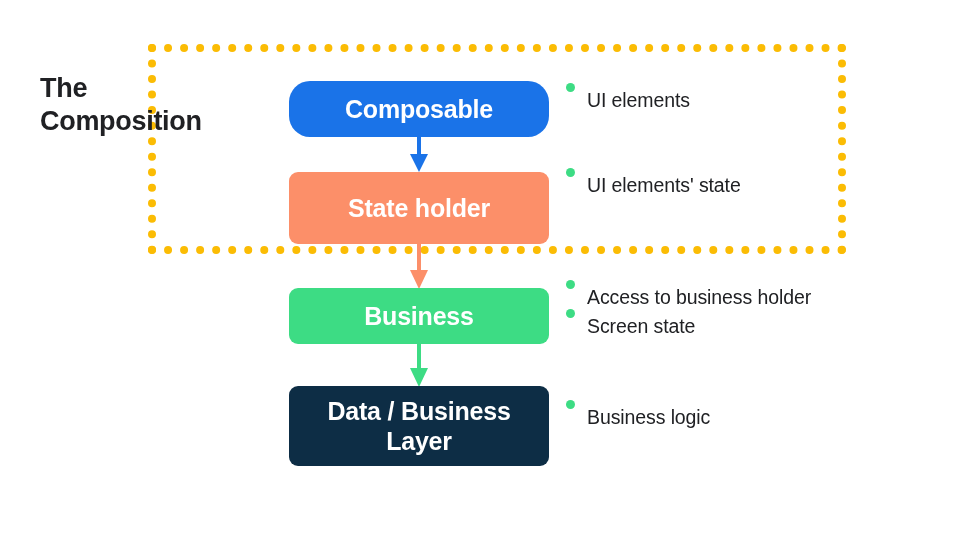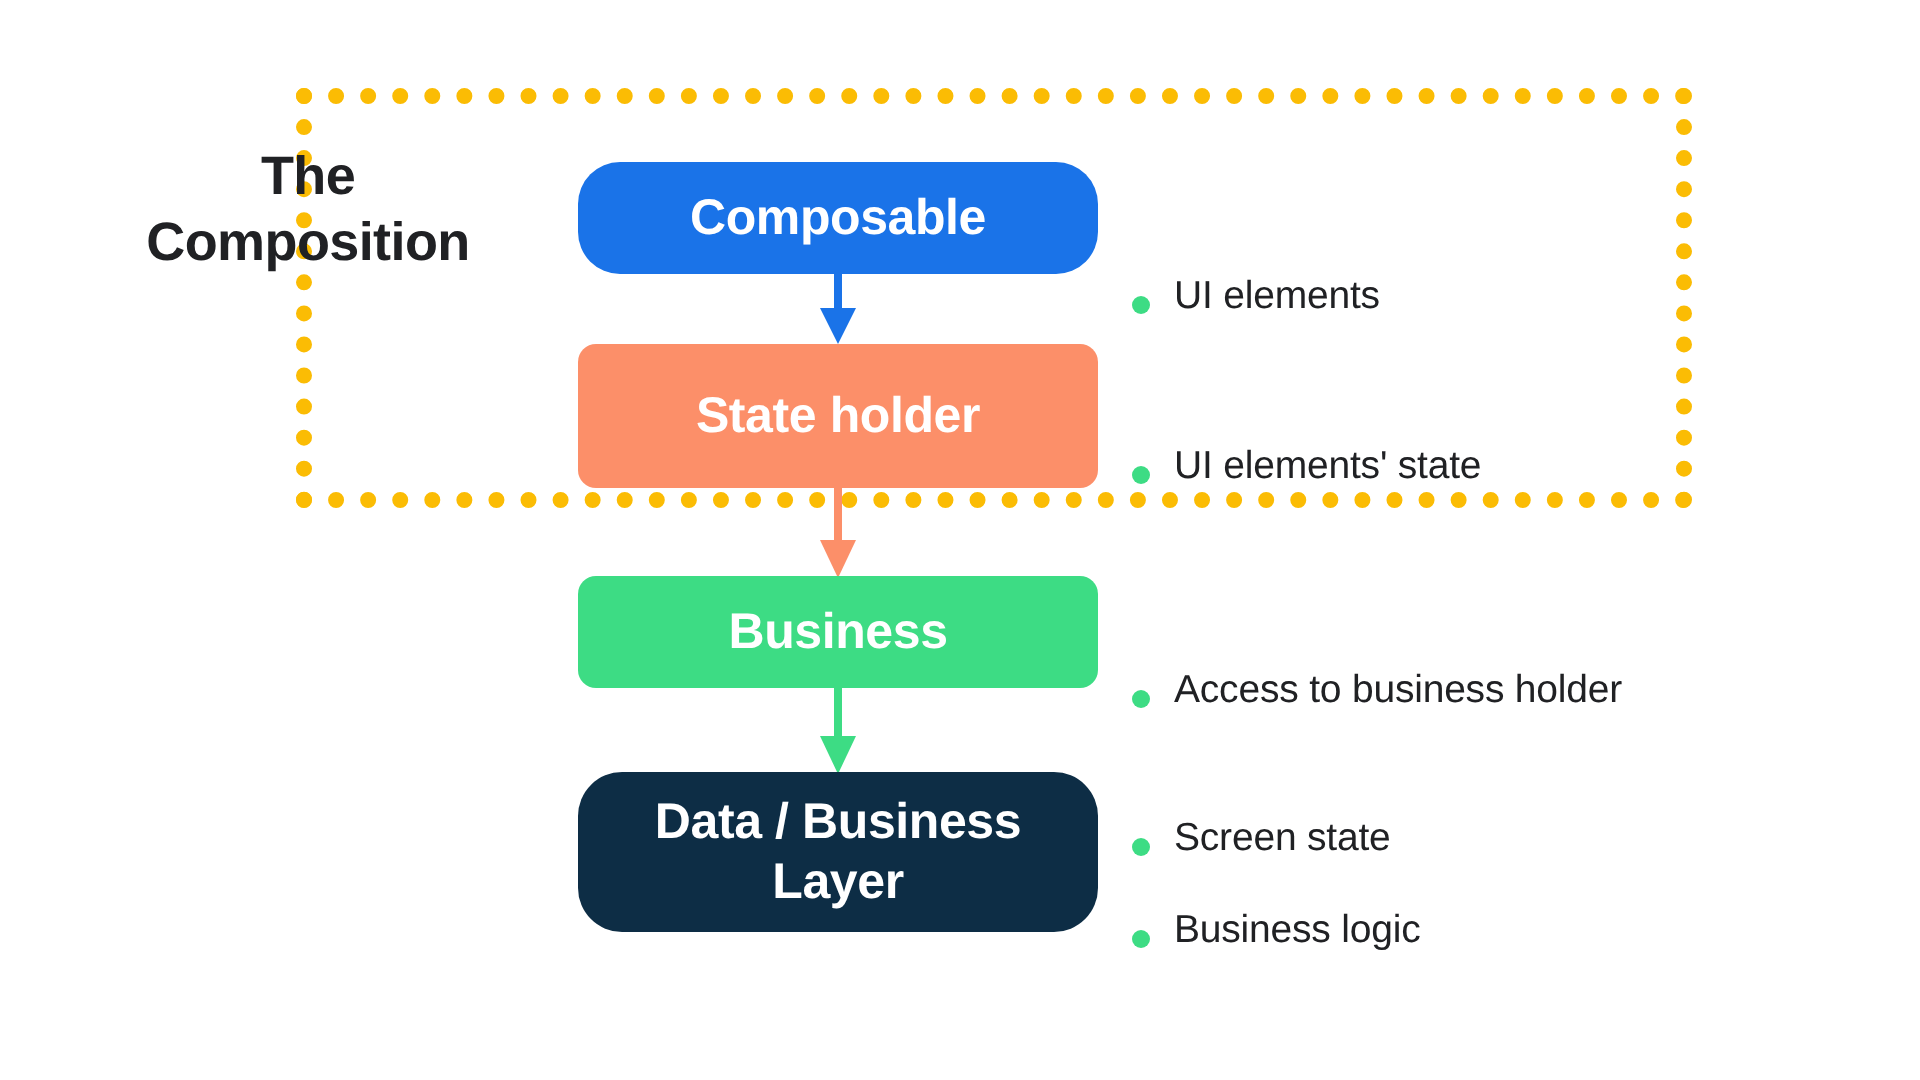--- a/index.html
+++ b/index.html
@@ -35,21 +35,21 @@
     background: transparent;
     z-index: 1;
   }
 
   
   .comp-title {
     position: absolute;
     left: 40px;
     top: 72px;
     width: 228px;
-    text-align: center;
+    text-align: left;
     font-family: "Liberation Sans", sans-serif;
     font-weight: bold;
     font-size: 27px;
     line-height: 1.22;
     color: #202124;
     letter-spacing: -0.3px;
     z-index: 4;
   }
   .comp-title span { display: block; }
 
@@ -67,21 +67,21 @@
     display: flex;
     align-items: center;
     justify-content: center;
     text-align: center;
     letter-spacing: -0.2px;
     z-index: 3;
   }
   .box-composable   { top: 81px;  height: 56px;  background: #1a73e8; border-radius: 21px; }
   .box-stateholder  { top: 172px; height: 72px;  background: #fc8f69; }
   .box-viewmodel    { top: 288px; height: 56px;  background: #3ddc84; }
-  .box-datalayer    { top: 386px; height: 80px;  background: #0d2d45; font-size: 25px; border-radius: 22px; }
+  .box-datalayer    { top: 386px; height: 80px;  background: #0d2d45; font-size: 25px; }
 
   
   .arrow {
     position: absolute;
     left: 414px;
     width: 10px;
     z-index: 2;
   }
   .arrow .stem {
     position: absolute;
@@ -116,24 +116,23 @@
     left: 566px;
     z-index: 4;
   }
   .annot-composable  { top: 87px; }
   .annot-stateholder { top: 172px; }
   .annot-viewmodel   { top: 284px; }
   .annot-datalayer   { top: 404px; }
 
   .annot-item {
     display: flex;
-    align-items: flex-end;
+    align-items: flex-start;
     margin-bottom: 3px;
     white-space: nowrap;
-    margin-top: 48px;
   }
   .annot-dot {
     width: 9px;
     height: 9px;
     border-radius: 50%;
     background: #3ddc84;
     flex: 0 0 9px;
     margin-right: 12px;
     position: relative;
     top: -4px;

